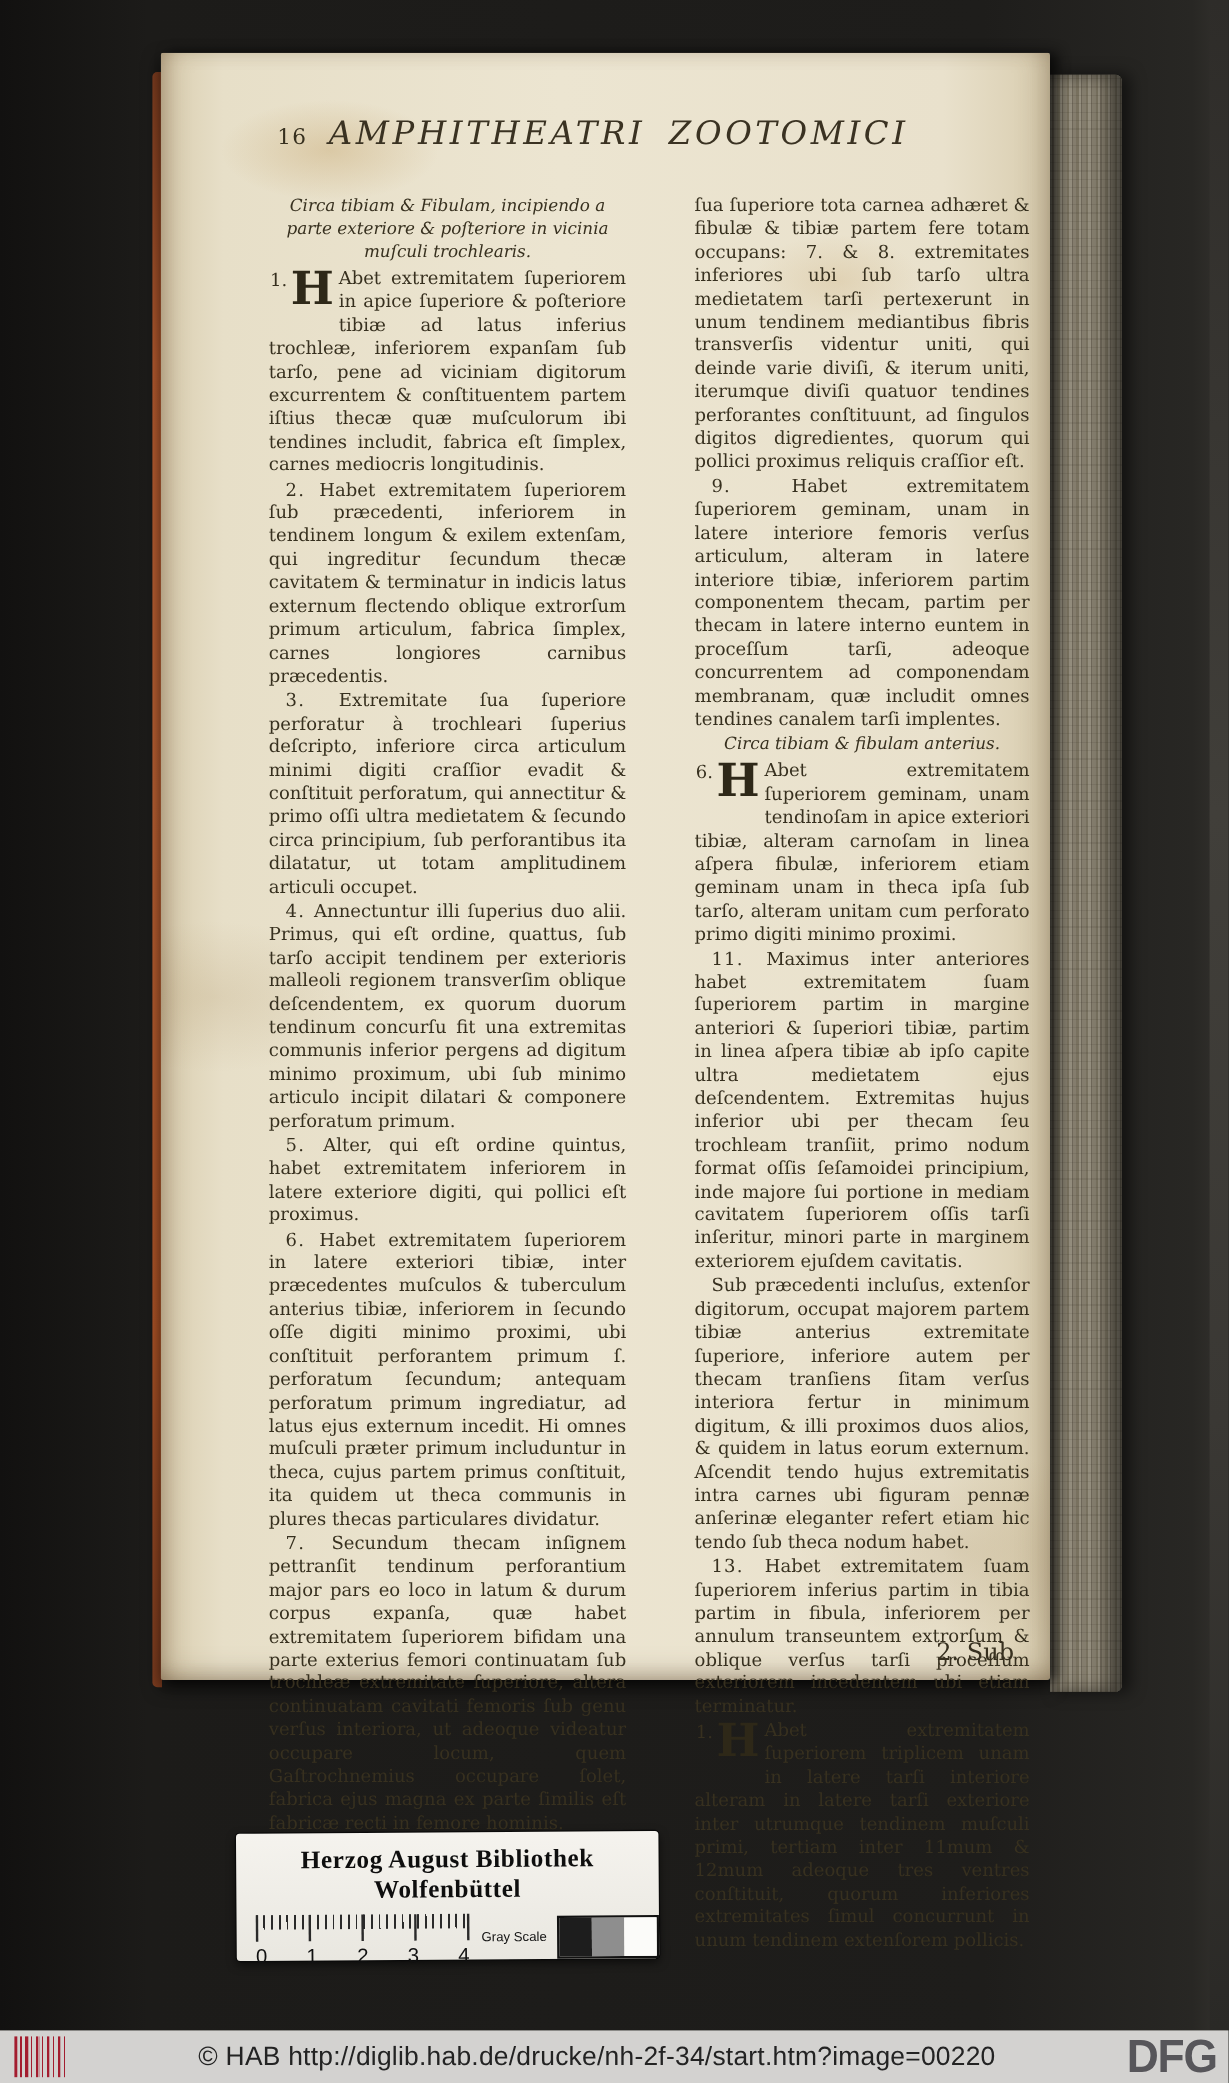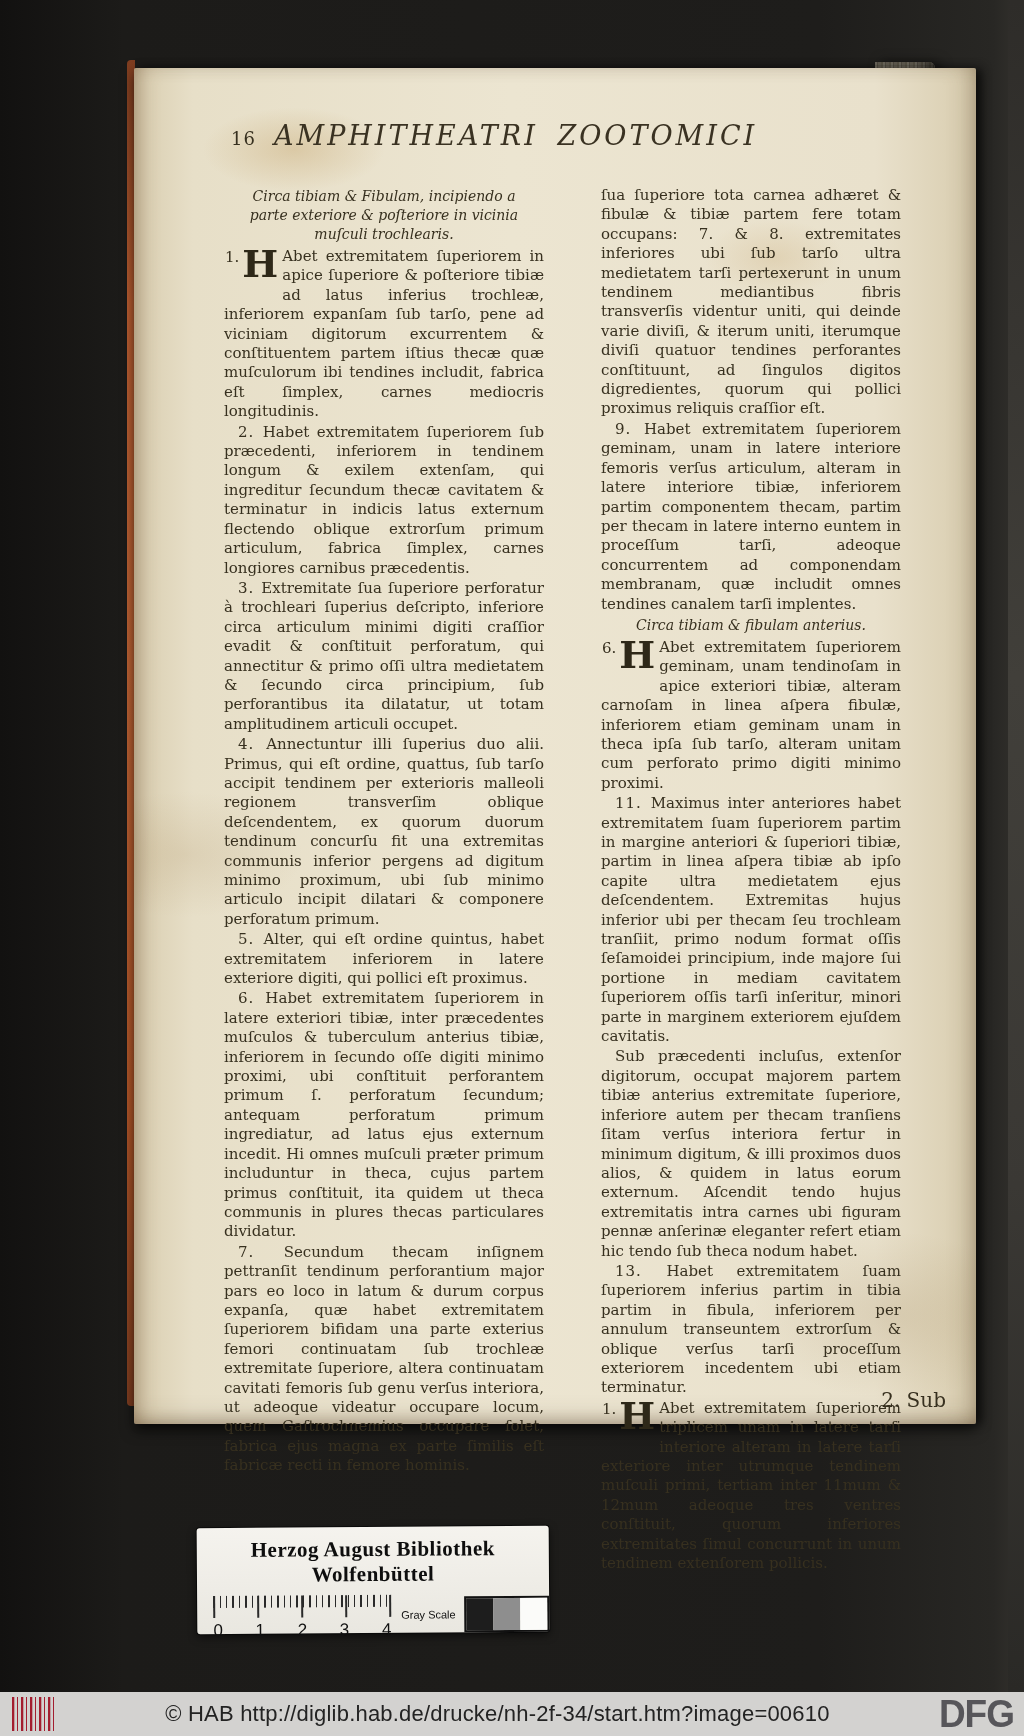--- a/index.html
+++ b/index.html
@@ -2,21 +2,21 @@
 <html><head>
 <meta charset="utf-8">
 <style>
   html,body{margin:0;padding:0;background:#151413;}
   #stage{position:relative;width:1024px;height:1736px;overflow:hidden;
          background:linear-gradient(90deg,#121110 0%,#1c1b19 12%,#1e1d1b 80%,#282724 97%,#34322e 100%);
          font-family:"DejaVu Serif", serif;}
   
   #fore-edge{position:absolute;left:127px;top:60px;width:8px;height:1346px;border-radius:4px 0 0 4px;
       background:linear-gradient(180deg,#7e3d20,#b85c30 18%,#bd6234 45%,#b05528 78%,#7e3d20);}
-  #page{position:absolute;left:134px;top:68px;width:842px;height:1356px;border-radius:2px;
+  #page{position:absolute;left:134px;top:44px;width:741px;height:1356px;border-radius:2px;
       background:
         radial-gradient(130px 60px at 19% 6%, rgba(186,146,80,.30), transparent 70%),
         radial-gradient(100px 55px at 76% 14%, rgba(186,146,80,.20), transparent 70%),
         radial-gradient(170px 90px at 6% 58%, rgba(160,128,78,.16), transparent 70%),
         radial-gradient(200px 120px at 90% 92%, rgba(150,122,76,.18), transparent 70%),
         linear-gradient(90deg,#d9cdaf 0%,#e7dfc8 7%,#ece5d1 45%,#e9e1cc 88%,#d8ccae 100%);
       box-shadow:6px 0 10px rgba(0,0,0,.55), 0 6px 14px rgba(0,0,0,.6),
         inset 12px 0 22px -10px rgba(95,65,35,.45), inset -16px 0 26px -14px rgba(90,70,45,.4),
         inset 0 -14px 24px -14px rgba(90,70,45,.5);
       color:#37301f;}
@@ -140,16 +140,16 @@
           <span class="gs-black"></span>
           <span class="gs-gray"></span>
           <span class="gs-white"></span>
         </span>
       </div>
     </div>
   </div>
 
   <div id="bottom-bar">
     <div id="barcode"></div>
-    <div id="copyright">© HAB http://diglib.hab.de/drucke/nh-2f-34/start.htm?image=00610</div>
+    <div id="copyright">© HAB http://diglib.hab.de/drucke/nh-2f-34/start.htm?image=00220</div>
     <div id="dfg-logo">DFG</div>
   </div>
 </div>
 
 </body></html>

